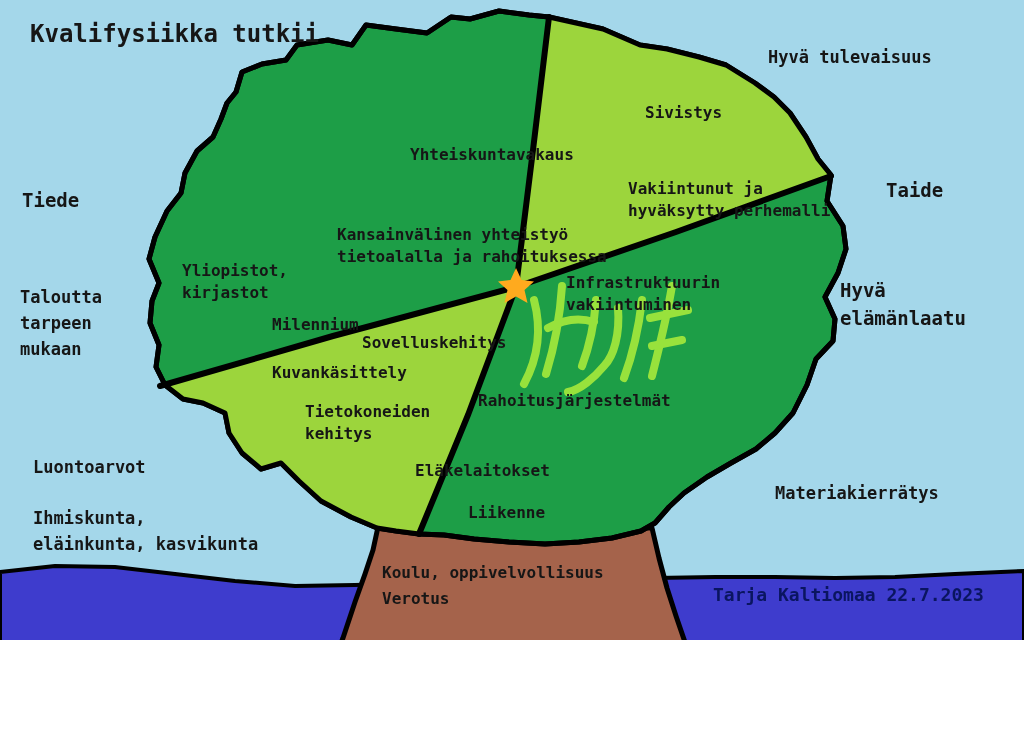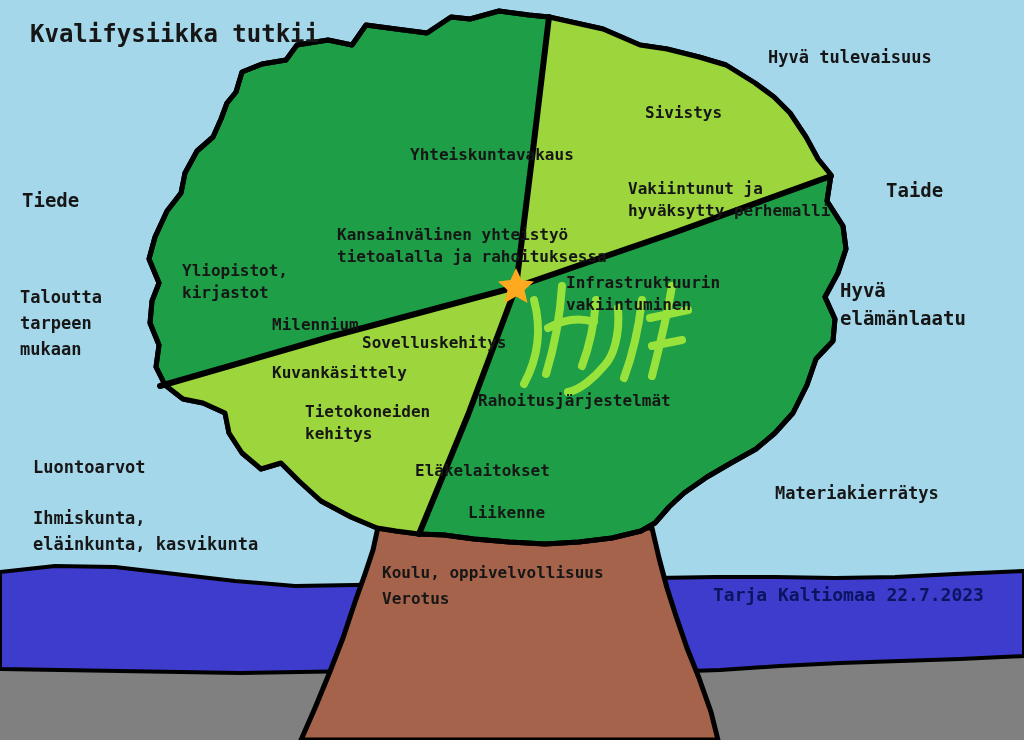--- a/index.html
+++ b/index.html
@@ -1,16 +1,16 @@
 <!DOCTYPE html>
 <html><head>
 <meta charset="utf-8">
 <style>
   html,body{margin:0;padding:0;background:#ffffff;}
-  .canvas{position:relative;width:1024px;height:740px;overflow:hidden;}
+  .canvas{position:relative;width:1024px;height:640px;overflow:hidden;}
   svg{display:block;}
   text{font-family:"DejaVu Sans Mono","Liberation Mono",monospace;font-weight:bold;}
   .t-title{font-size:24px;}
   .t-side{font-size:19px;}
   .t-out{font-size:17px;}
   .t-crown{font-size:16px;}
   .t-sig{font-size:18px;}
 </style>
 </head>
 <body>

